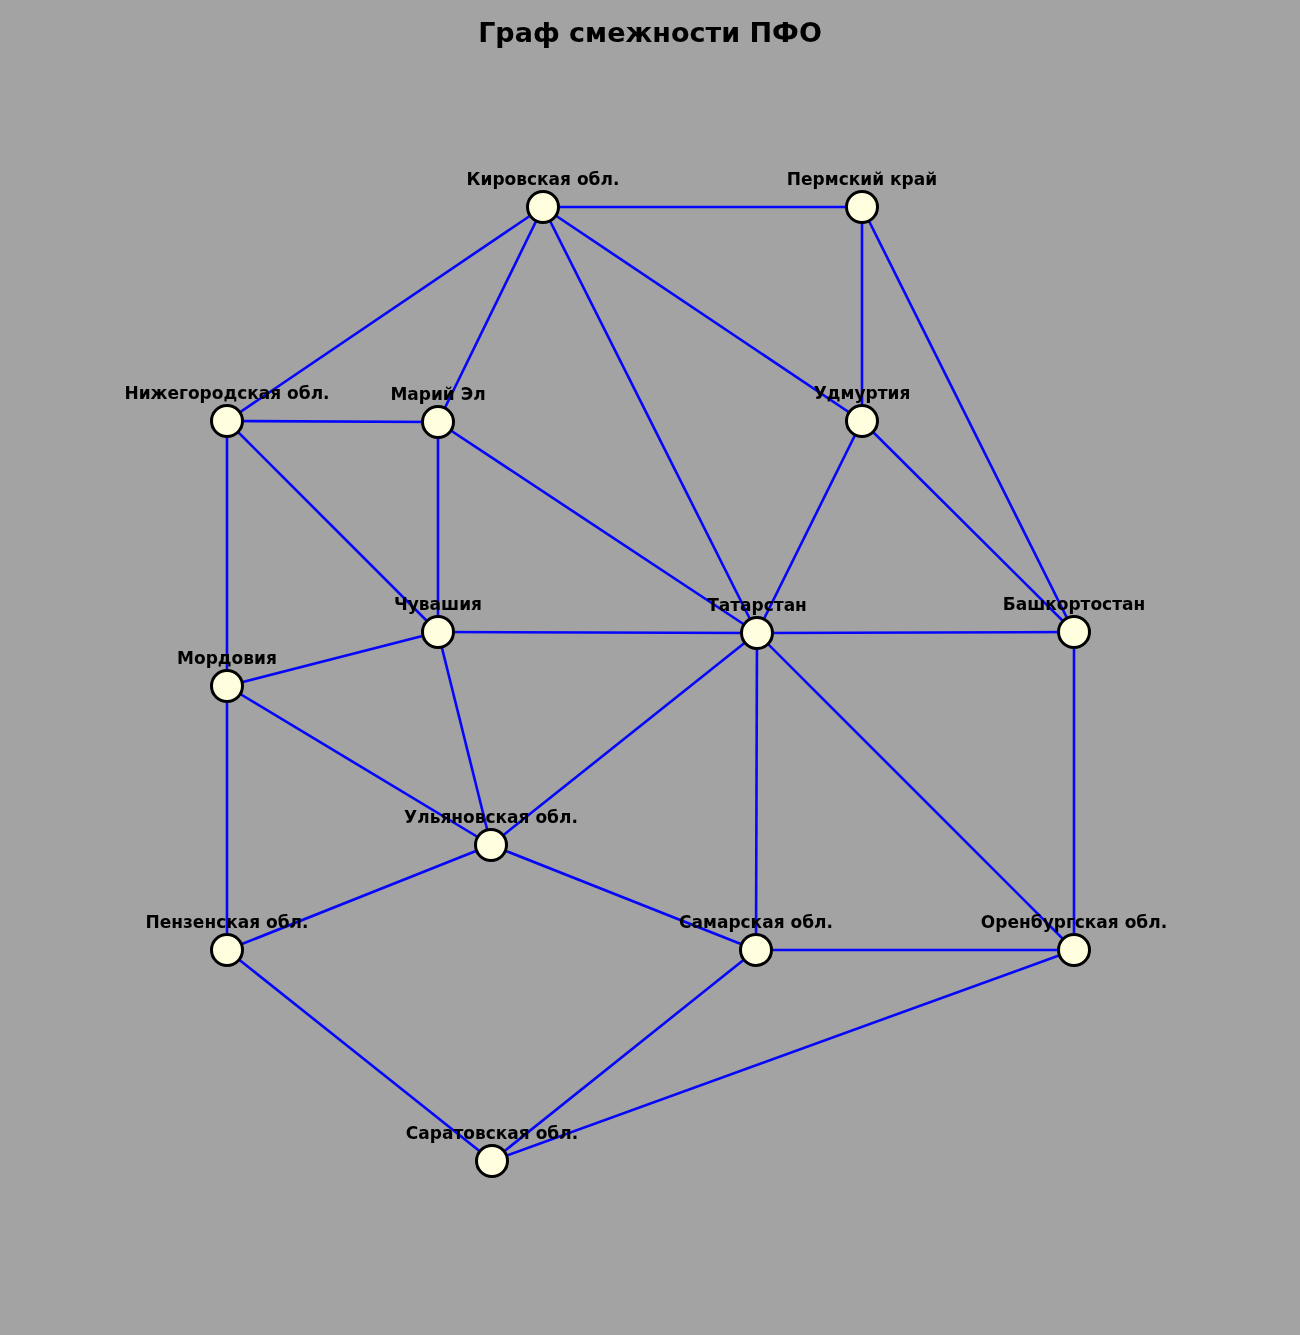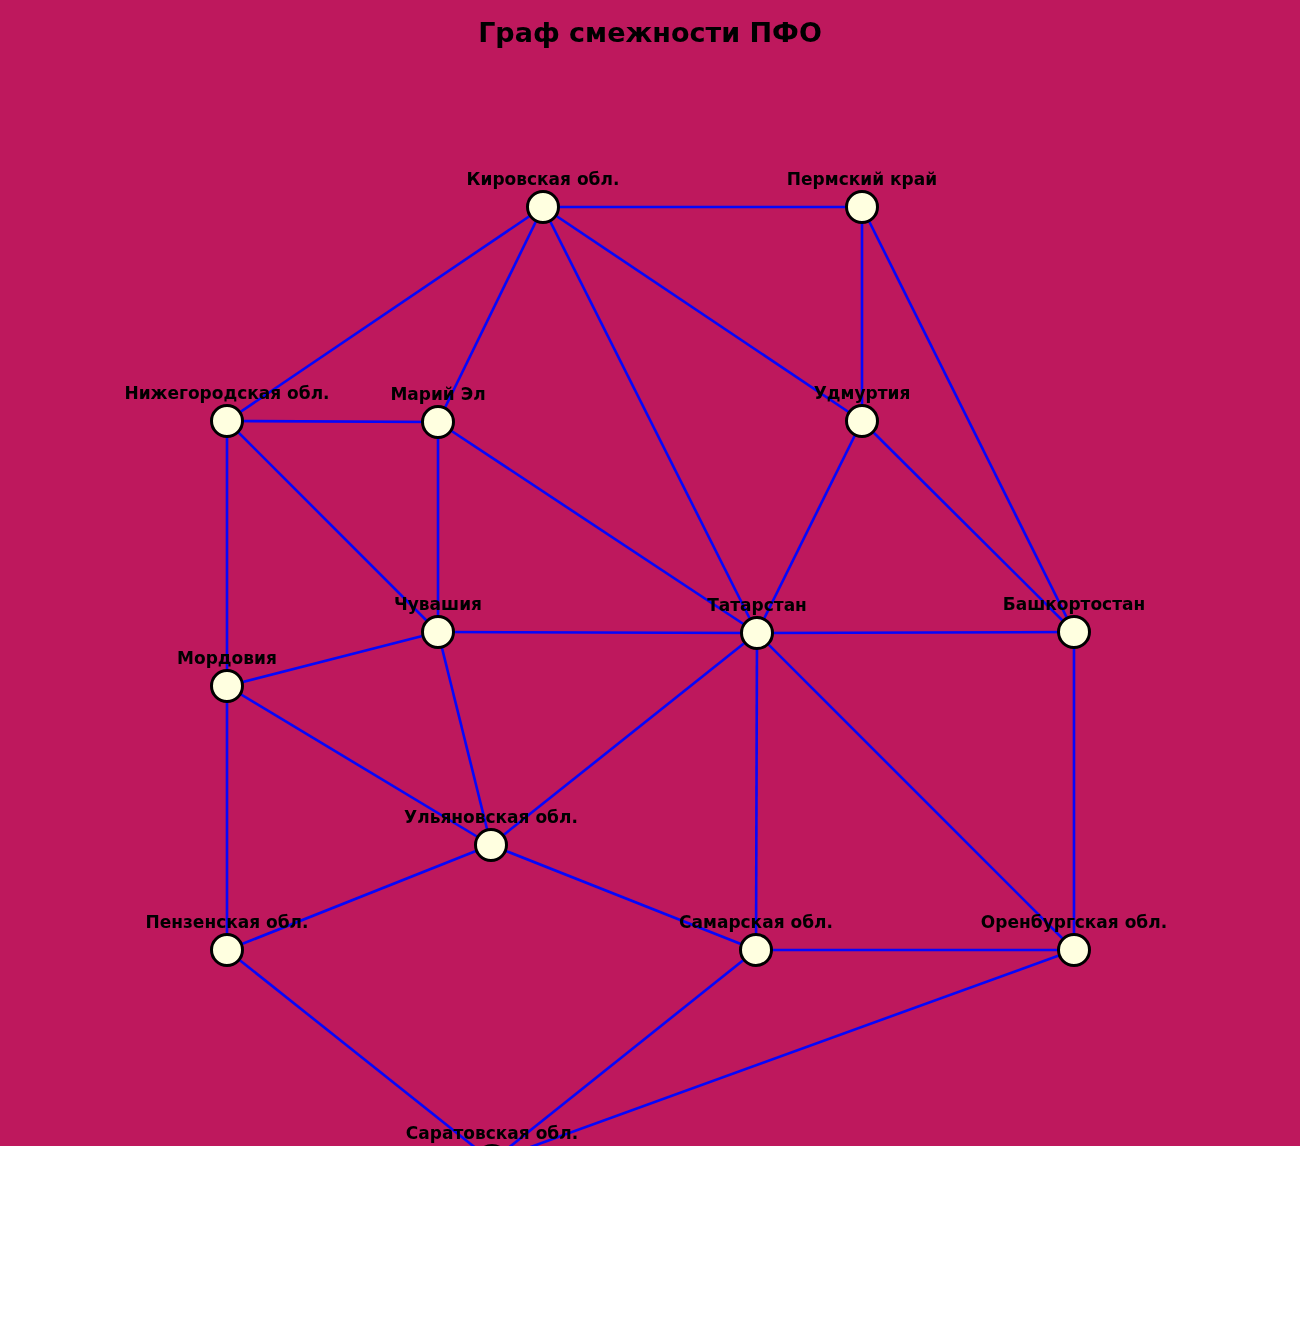--- a/index.html
+++ b/index.html
@@ -4,22 +4,22 @@
 <style>
   html, body {
     margin: 0;
     padding: 0;
     background: #ffffff;
     font-family: "DejaVu Sans", "Liberation Sans", sans-serif;
   }
   .figure {
     position: relative;
     width: 1300px;
-    height: 1146px;
-    background: #be185d;
+    height: 1335px;
+    background: #a3a3a3;
     overflow: hidden;
   }
   svg { display: block; }
   .chart-title {
     font-family: "DejaVu Sans", "Liberation Sans", sans-serif;
     font-size: 27px;
     font-weight: bold;
     fill: #000000;
   }
   .node-label {

